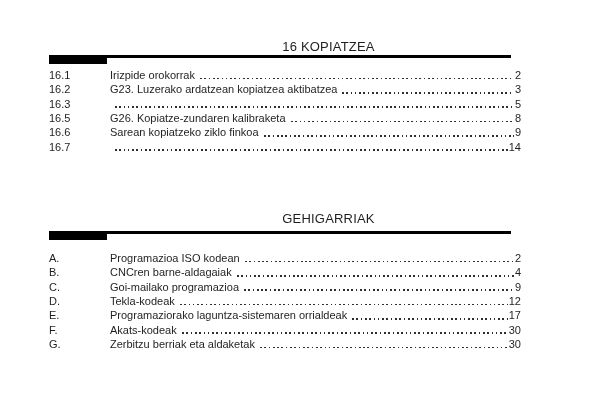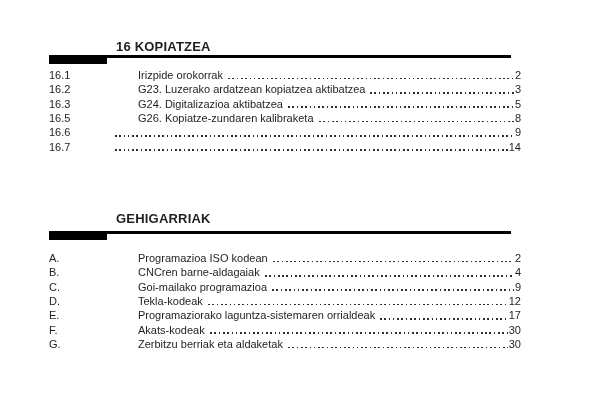--- a/index.html
+++ b/index.html
@@ -16,26 +16,27 @@
     background: var(--bg);
     font-family: "Liberation Sans", "DejaVu Sans", sans-serif;
     color: var(--text);
     overflow: hidden;
   }
   .toc-section { position: absolute; left: 49px; width: 472px; }
   .toc-section.first  { top: 40px; }
   .toc-section.second { top: 212px; }
 
   .section-title {
-    margin-left: 67px;
+    margin-left: 87px;
     font-size: 13px;
-    font-weight: bold;
+    font-weight: normal;
     line-height: 14px;
     letter-spacing: 0.2px;
     white-space: nowrap;
+    text-align: center;
   }
 
   .section-rule {
     display: flex;
     align-items: flex-start;
     width: 462px;      
     margin-top: 1px;
     height: 9px;
   }
   .second .section-rule { margin-top: 5px; }
@@ -47,21 +48,21 @@
 
   .toc-row {
     display: flex;
     align-items: center;
     height: 14.35px;
     font-size: 11px;
     line-height: 14.35px;
     white-space: nowrap;
   }
   .toc-num   { width: 61px; flex: none; }
-  .toc-title { flex: none; margin-left: 28px; }
+  .toc-title { flex: none; }
   .toc-dots {
     flex: 1;
     height: 1.8px;
     align-self: flex-end;
     margin: 0 1px 3px 5px;
     background-image: repeating-linear-gradient(
       to right,
       #2e2e2e 0, #2e2e2e 1.6px,
       transparent 1.6px, transparent 4.3px
     );
@@ -87,32 +88,32 @@
     <span class="toc-page">2</span>
   </div>
         <div class="toc-row">
     <span class="toc-num">16.2</span>
     <span class="toc-title">G23. Luzerako ardatzean kopiatzea aktibatzea</span>
     <span class="toc-dots"></span>
     <span class="toc-page">3</span>
   </div>
         <div class="toc-row">
     <span class="toc-num">16.3</span>
-    <span class="toc-title">G24. Digitalizazioa aktibatzea</span>
     <span class="toc-dots"></span>
     <span class="toc-page">5</span>
   </div>
         <div class="toc-row">
     <span class="toc-num">16.5</span>
     <span class="toc-title">G26. Kopiatze-zundaren kalibraketa</span>
     <span class="toc-dots"></span>
     <span class="toc-page">8</span>
   </div>
         <div class="toc-row">
     <span class="toc-num">16.6</span>
+    <span class="toc-title">Sarean kopiatzeko ziklo finkoa</span>
     <span class="toc-dots"></span>
     <span class="toc-page">9</span>
   </div>
         <div class="toc-row">
     <span class="toc-num">16.7</span>
     <span class="toc-dots"></span>
     <span class="toc-page">14</span>
   </div>
       </div>
   </div>

